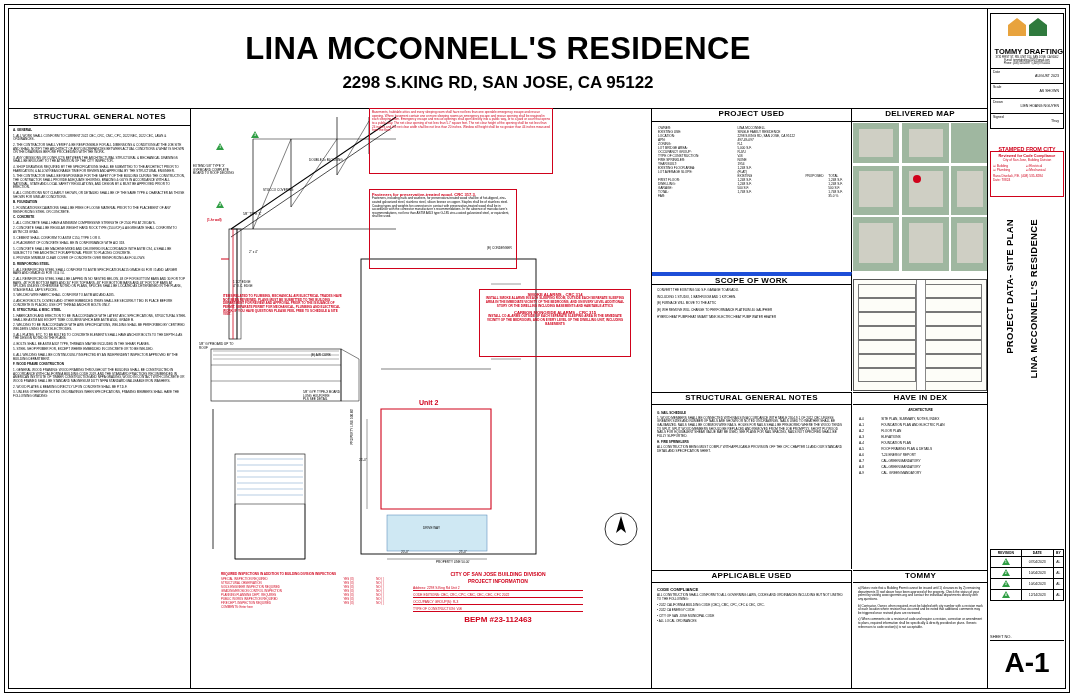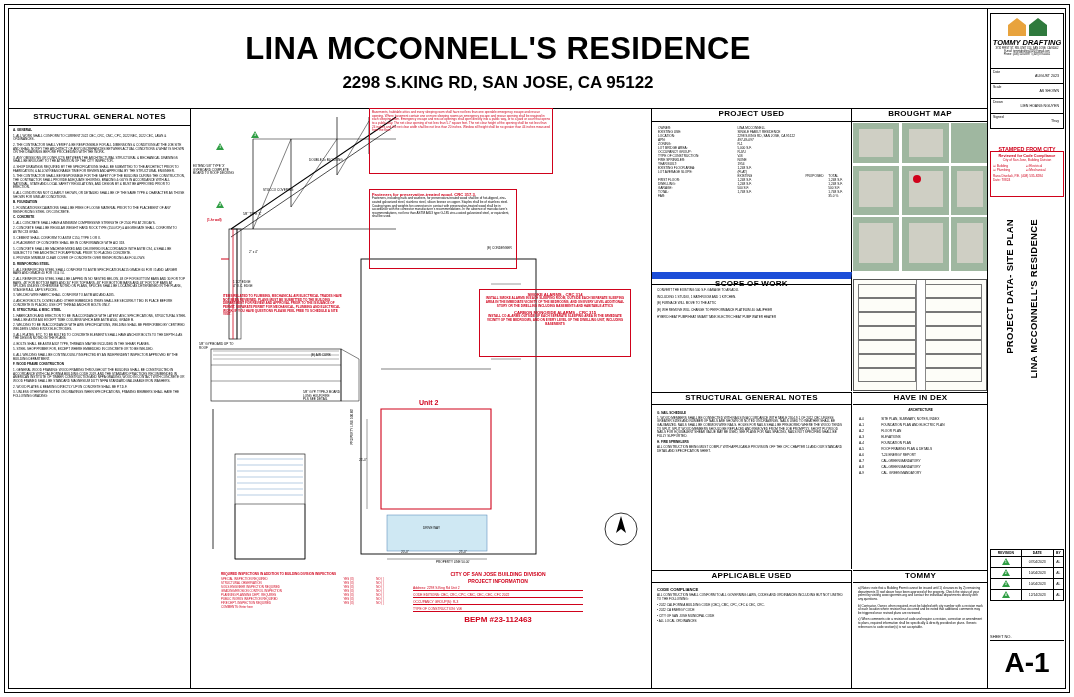--- a/index.html
+++ b/index.html
@@ -290,21 +290,21 @@
           <p style="margin: 0px 0px 2px; font-size: 3.3px; color: rgb(208, 2, 27); border-bottom: 0.5px solid rgb(208, 2, 27);">TYPE OF CONSTRUCTION:   V-B</p>
         </div>
       <div class="b red" style="font-size:8px;margin-top:3px;">BEPM #23-112463</div>
     </div>
 
   </div>
 
   <div id="datacol">
 
     <div style="position:absolute;left:0;top:0;width:200px;height:13px;border-bottom:1px solid #000;border-right:1px solid #000;box-sizing:border-box;" class="hdr">PROJECT USED</div>
-    <div style="position:absolute;left:200px;top:0;width:136px;height:13px;border-bottom:1px solid #000;box-sizing:border-box;" class="hdr">BROUGHT MAP</div>
+    <div style="position:absolute;left:200px;top:0;width:136px;height:13px;border-bottom:1px solid #000;box-sizing:border-box;" class="hdr">DELIVERED MAP</div>
 
     <div style="position:absolute;left:0;top:13px;width:200px;height:150px;border-right:1px solid #000;box-sizing:border-box;padding:4px 5px;">
       <table class="pd">
           <tbody id="pd-body">
             <tr>
               <td style="width: 42%;">OWNER:</td>
               <td>LINA MCCONNELL</td>
               <td></td>
               <td></td>
             </tr>
@@ -423,21 +423,21 @@
       <div class="vblk" style="left:56px;top:48px;width:34px;height:36px;"></div>
       <div class="vblk" style="left:104px;top:48px;width:26px;height:36px;"></div>
       <div class="vblk" style="left:6px;top:100px;width:34px;height:40px;"></div>
       <div class="vblk" style="left:56px;top:100px;width:34px;height:40px;"></div>
       <div class="vblk" style="left:104px;top:100px;width:26px;height:40px;"></div>
       <div class="vblk" style="left:6px;top:6px;width:34px;height:28px;"></div>
       <div class="vblk" style="left:56px;top:6px;width:34px;height:28px;"></div>
       <div style="position:absolute;left:60px;top:52px;width:8px;height:8px;background:#d0021b;border-radius:50%;"></div>
     </div>
 
-    <div style="position:absolute;left:0;top:163px;width:200px;height:13px;border-top:7px solid #1d4ed8;border-bottom:1px solid #000;border-right:1px solid #000;box-sizing:border-box;" class="hdr">SCOPE OF WORK</div>
+    <div style="position:absolute;left:0;top:163px;width:200px;height:13px;border-top:4px solid #1d4ed8;border-bottom:1px solid #000;border-right:1px solid #000;box-sizing:border-box;" class="hdr">SCOPE OF WORK</div>
     <div style="position:absolute;left:0;top:176px;width:200px;height:106px;border-right:1px solid #000;box-sizing:border-box;padding:4px 5px;" class="tiny">
         <p style="margin: 0px 0px 3px;">CONVERT THE EXISTING 500 S.F. GARAGE TO AN ADU.</p>
         <p style="margin: 0px 0px 3px;">INCLUDING 1 STUDIO, 1 BATHROOM AND 1 KITCHEN.</p>
         <p style="margin: 0px 0px 3px;">(E) FURNACE WILL MOVE TO THE ATTIC</p>
         <p style="margin: 0px 0px 3px;">(E) W/H REMOVE WILL CHANGE TO PERFORMANCE PLATINUM 40 GAL/PH/ER</p>
         <p style="margin: 0px 0px 3px;">HYBRID HEAT PUMP/HEAT SMART TANK ELECTRIC HEAT PUMP WATER HEATER</p>
       </div>
 
     <div class="sitemap" style="position:absolute;left:201px;top:170px;width:134px;height:112px;">
       <div class="lot" style="left:4px;top:4px;width:58px;height:14px;"></div>
@@ -542,21 +542,21 @@
       <div style="display:flex;justify-content:center;align-items:flex-end;gap:3px;margin-top:4px;">
         <div>
           <div class="logo-roof" style="margin:0 auto;"></div>
           <div class="logo-body"></div>
         </div>
         <div>
           <div class="logo-roof" style="margin:0 auto;border-bottom-color:#2f7a3d;"></div>
           <div class="logo-body" style="background:#2f7a3d;"></div>
         </div>
       </div>
-      <div style="font-size:7.5px;font-weight:bold;font-style:italic;margin-top:2px;">TOMMY DRAFTING</div>
+      <div style="font-size:7.5px;font-weight:bold;margin-top:11px;text-align:right;">TOMMY DRAFTING</div>
       <div style="font-size:2.6px;">3731 FIRST ST. NW, UNIT 314, SAN JOSE, CA 95002</div>
       <div style="font-size:2.6px;">E-mail: tommydrafting2020@gmail.com</div>
       <div style="font-size:2.6px;">Phone: (408) 528-8897 / (408) 876-6401</div>
     </div>
 
     <div style="position:absolute;left:2px;top:60px;width:74px;" id="tb-rows">
         <div style="border-right: 1px solid rgb(0, 0, 0); border-bottom: 1px solid rgb(0, 0, 0); border-left: 1px solid rgb(0, 0, 0); border-image: initial; border-top: none; height: 15px; box-sizing: border-box; position: relative;">
           <span style="position: absolute; left: 2px; top: 1px; font-size: 3.4px;">Date</span>
           <span style="position: absolute; right: 4px; top: 5px; font-size: 3.6px;">AUGUST 2023</span>
         </div>

